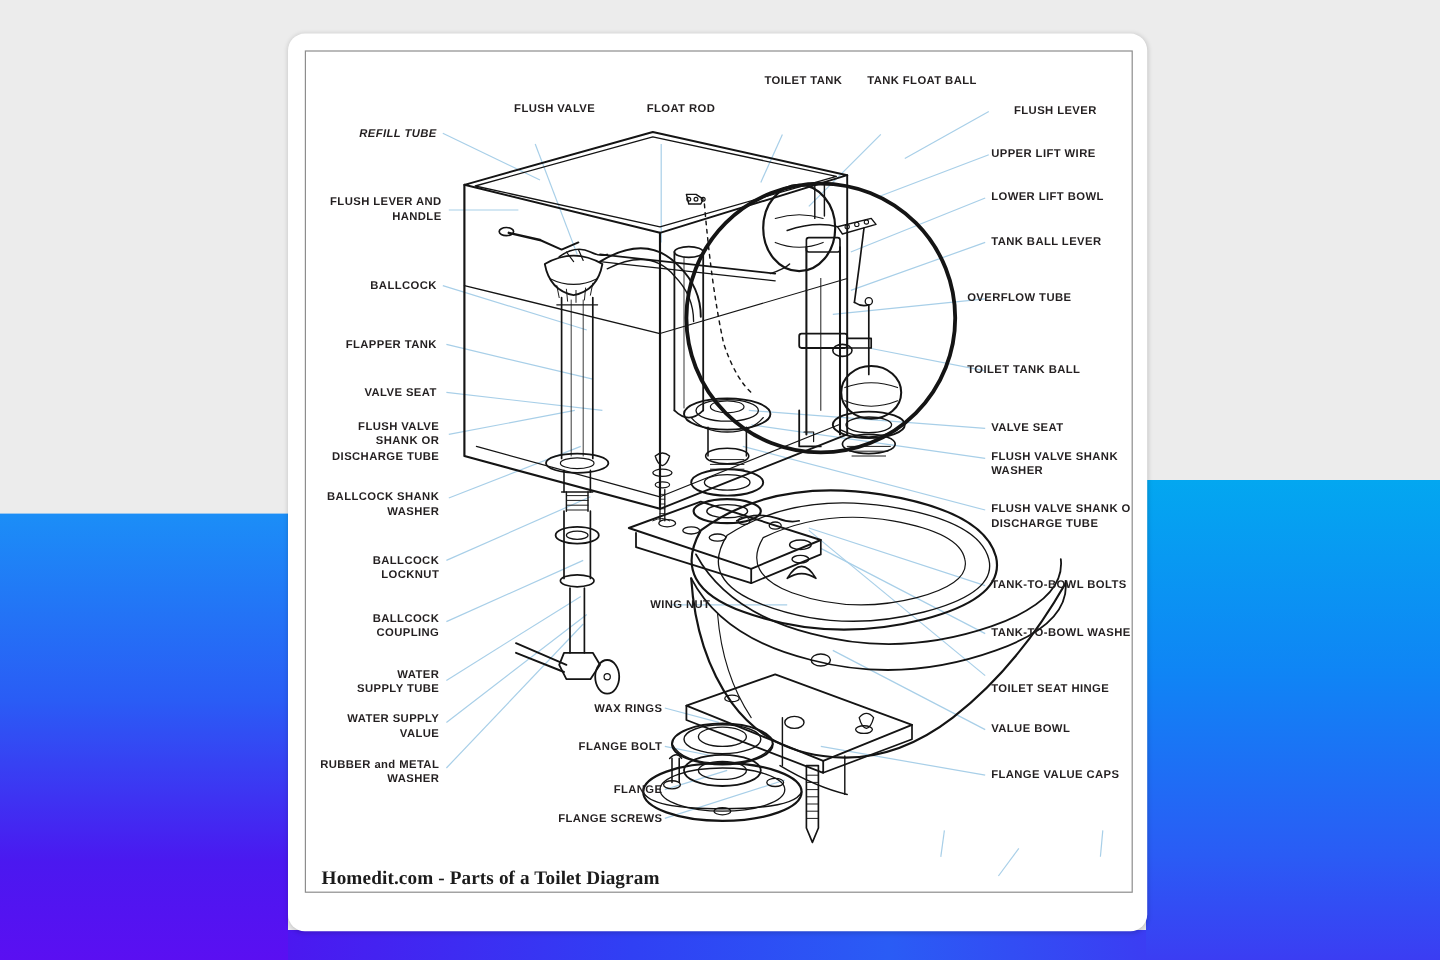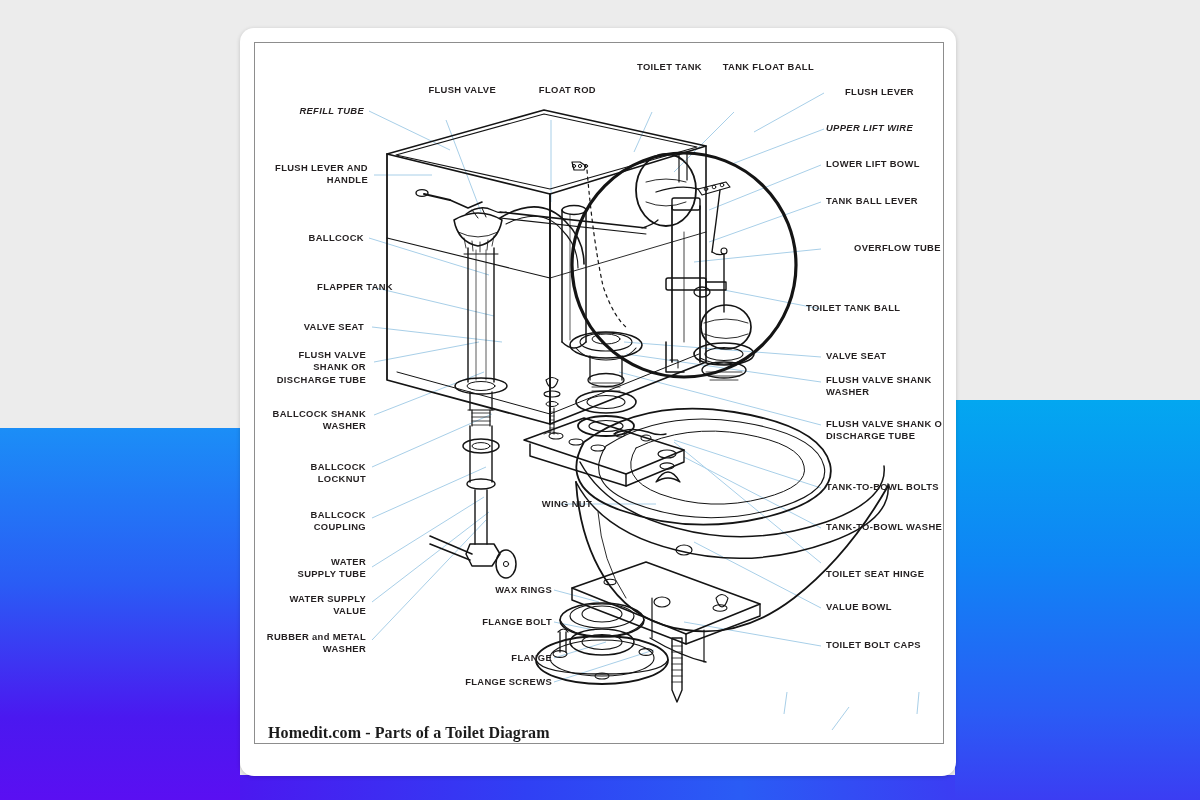--- a/index.html
+++ b/index.html
@@ -360,54 +360,54 @@
 
   <span class="lbl c" style="left:142px;top:30px;width:100px;">FLUSH VALVE</span>
   <span class="lbl c" style="left:252px;top:30px;width:90px;">FLOAT ROD</span>
   <span class="lbl c" style="left:348px;top:7px;width:100px;">TOILET TANK</span>
   <span class="lbl c" style="left:438px;top:7px;width:122px;">TANK FLOAT BALL</span>
 
   <span class="lbl r" style="left:0px;top:63px;width:110px;font-style:italic;">REFILL TUBE</span>
   <span class="lbl r" style="left:0px;top:120px;width:114px;">FLUSH LEVER AND
 HANDLE</span>
   <span class="lbl r" style="left:0px;top:190px;width:110px;">BALLCOCK</span>
-  <span class="lbl r" style="left:0px;top:239px;width:110px;margin-left:29px;">FLAPPER TANK</span>
+  <span class="lbl r" style="left:0px;top:239px;width:110px;">FLAPPER TANK</span>
   <span class="lbl r" style="left:0px;top:279px;width:110px;">VALVE SEAT</span>
   <span class="lbl r" style="left:0px;top:307px;width:112px;">FLUSH VALVE
 SHANK OR
 DISCHARGE TUBE</span>
   <span class="lbl r" style="left:0px;top:366px;width:112px;">BALLCOCK SHANK
 WASHER</span>
   <span class="lbl r" style="left:0px;top:419px;width:112px;">BALLCOCK
 LOCKNUT</span>
   <span class="lbl r" style="left:0px;top:467px;width:112px;">BALLCOCK
 COUPLING</span>
   <span class="lbl r" style="left:0px;top:514px;width:112px;">WATER
 SUPPLY TUBE</span>
   <span class="lbl r" style="left:0px;top:551px;width:112px;">WATER SUPPLY
 VALUE</span>
   <span class="lbl r" style="left:0px;top:589px;width:112px;">RUBBER and METAL
 WASHER</span>
 
   <span class="lbl l" style="left:572px;top:44px;width:130px;margin-left:19px;">FLUSH LEVER</span>
-  <span class="lbl l" style="left:572px;top:80px;width:104px;font-style:italic;">UPPER LIFT WIRE</span>
+  <span class="lbl l" style="left:572px;top:80px;width:104px;">UPPER LIFT WIRE</span>
   <span class="lbl l" style="left:572px;top:116px;width:130px;">LOWER LIFT BOWL</span>
   <span class="lbl l" style="left:572px;top:153px;width:130px;">TANK BALL LEVER</span>
-  <span class="lbl l" style="left:600px;top:200px;width:130px;">OVERFLOW TUBE</span>
+  <span class="lbl l" style="left:552px;top:200px;width:130px;">OVERFLOW TUBE</span>
   <span class="lbl l" style="left:552px;top:260px;width:130px;">TOILET TANK BALL</span>
   <span class="lbl l" style="left:572px;top:308px;width:130px;">VALVE SEAT</span>
   <span class="lbl l" style="left:572px;top:332px;width:124px;">FLUSH VALVE SHANK
 WASHER</span>
   <span class="lbl l" style="left:572px;top:376px;width:128px;">FLUSH VALVE SHANK OR
 DISCHARGE TUBE</span>
   <span class="lbl l" style="left:572px;top:439px;width:130px;">TANK-TO-BOWL BOLTS</span>
   <span class="lbl l" style="left:572px;top:479px;width:134px;">TANK-TO-BOWL WASHER</span>
   <span class="lbl l" style="left:572px;top:514px;width:130px;margin-top:12px;">TOILET SEAT HINGE</span>
   <span class="lbl l" style="left:572px;top:559px;width:130px;">VALUE BOWL</span>
-  <span class="lbl l" style="left:572px;top:597px;width:130px;">TOILET BOLT CAPS</span>
+  <span class="lbl l" style="left:572px;top:597px;width:130px;">FLANGE VALUE CAPS</span>
 
   <span class="lbl r" style="left:222px;top:456px;width:80px;padding-left:36px;">WING NUT</span>
   <span class="lbl r" style="left:198px;top:542px;width:100px;">WAX RINGS</span>
   <span class="lbl r" style="left:188px;top:574px;width:110px;">FLANGE BOLT</span>
   <span class="lbl r" style="left:188px;top:610px;width:110px;">FLANGE</span>
   <span class="lbl r" style="left:178px;top:634px;width:120px;">FLANGE SCREWS</span>
 
 </div>
 
 <div id="caption">Homedit.com - Parts of a Toilet Diagram</div>

